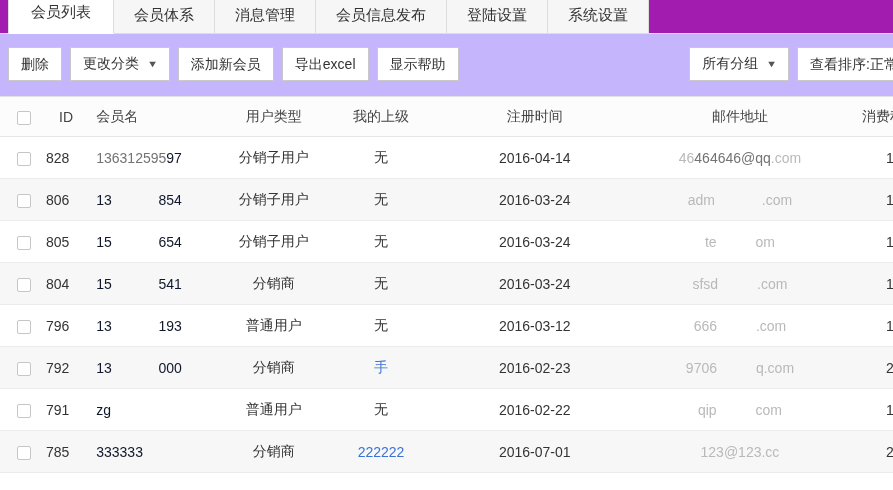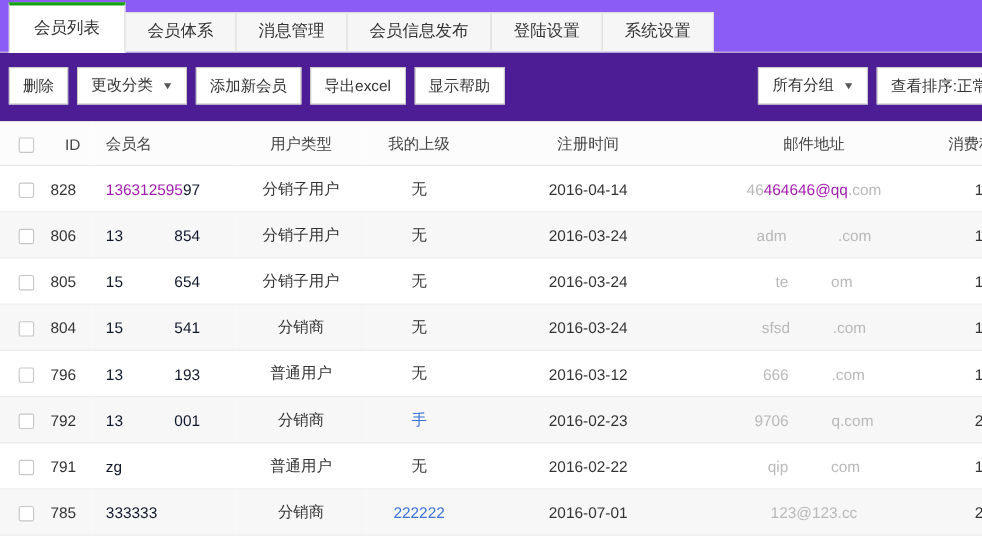--- a/index.html
+++ b/index.html
@@ -4,31 +4,31 @@
 <style>
   * { box-sizing: border-box; }
   html,body { margin:0; padding:0; }
   body {
     width:893px; height:490px; overflow:hidden; background:#fff;
     font-family:"Liberation Sans","DejaVu Sans",sans-serif;
     color:#333; font-size:14px;
     --accent:#14a014; --link:#3a72d8; --stripe:#f7f7f7;
   }
   
-  .tabbar { display:flex; align-items:flex-end; height:48px; padding-left:8px;
-            border-bottom:1px solid #ddd; background:#8b5cf6; }
+  .tabbar { display:flex; align-items:flex-end; height:34px; padding-left:8px;
+            border-bottom:1px solid #ddd; background:#a21caf; }
   .tab { height:36px; line-height:34px; padding:0 20px; font-size:15px; color:#333;
          background:#f6f6f6; border:1px solid #ddd; border-bottom:none;
          margin-left:-1px; cursor:pointer; white-space:nowrap; }
   .tab:first-child { margin-left:0; }
   .tab.active { height:46px; line-height:41px; background:#fff; z-index:2; position:relative;
                 border-top:3px solid var(--accent); margin-bottom:-1px; padding:0 22px;
                 border-bottom:1px solid #fff; }
   
-  .toolbar { display:flex; justify-content:space-between; padding:13px 0 15px 8px; background:#4c1d95; }
+  .toolbar { display:flex; justify-content:space-between; padding:13px 0 15px 8px; background:#c4b5fd; }
   .tb-left { display:flex; }
   .tb-right { display:flex; margin-right:-46px; }
   .btn { background:#fff; border:1px solid #c9c9c9; color:#333; font-size:14px;
          font-family:inherit; padding:7px 12px; margin-right:8px; cursor:pointer;
          white-space:nowrap; line-height:17px; }
   .tb-right .btn { margin-right:0; margin-left:8px; }
   .caret { display:inline-block; font-size:9px; color:#555; margin-left:5px;
            transform:scaleX(1.25); vertical-align:1px; }
   
   table.grid { border-collapse:collapse; table-layout:fixed; width:940px; }
@@ -44,21 +44,21 @@
   .grid th { height:40px; font-weight:normal; color:#444; text-align:center; padding:0; }
   .grid tbody tr { border-bottom:1px solid #ececec; }
   .grid tbody tr:nth-child(even) { background:var(--stripe); }
   .grid td { height:42px; padding:0; text-align:center; color:#333; }
   .grid td.c-id { text-align:left; padding-left:8px; }
   .grid th.c-id { padding-left:10px; }
   .grid td.c-name, .grid th.c-name { text-align:left; padding-left:12px; }
   .cb { appearance:none; -webkit-appearance:none; width:14px; height:14px; margin:0 0 0 10px;
         border:1px solid #c6c6c6; border-radius:2px; background:#fff; vertical-align:middle; cursor:pointer; }
   .gh-pre, .gh-suf { color:#0f172a; }
-  .gh-mid { color:#a21caf; }
+  .gh-mid { color:#737373; }
   .c-email .gh-pre, .c-email .gh-suf { color:#b9b9b9; }
   .sup { color:#333; text-decoration:none; }
   .sup.link { color:var(--link); cursor:pointer; }
 </style>
 </head>
 <body style="--accent: #14a014; --link: #3a72d8; --stripe: #f7f7f7;">
 
 <div class="app">
 
   <div class="tabbar" id="tabbar">
@@ -211,21 +211,21 @@
     </td>
     <td>2016-03-12</td>
     <td class="c-email"><span class="gh-pre">666</span><span class="gh-mid">     </span><span class="gh-suf">.com</span></td>
     <td>1</td>
   </tr>
         <tr class="row">
     <td class="c-cb">
       <input type="checkbox" class="cb" style="">
     </td>
     <td class="c-id">792</td>
-    <td class="c-name"><span class="gh-pre">13</span><span class="gh-mid">      </span><span class="gh-suf">001</span></td>
+    <td class="c-name"><span class="gh-pre">13</span><span class="gh-mid">      </span><span class="gh-suf">000</span></td>
     <td>分销商</td>
     <td>
       <a class="sup link">手</a>
     </td>
     <td>2016-02-23</td>
     <td class="c-email"><span class="gh-pre">9706</span><span class="gh-mid">     </span><span class="gh-suf">q.com</span></td>
     <td>2</td>
   </tr>
         <tr class="row">
     <td class="c-cb">

